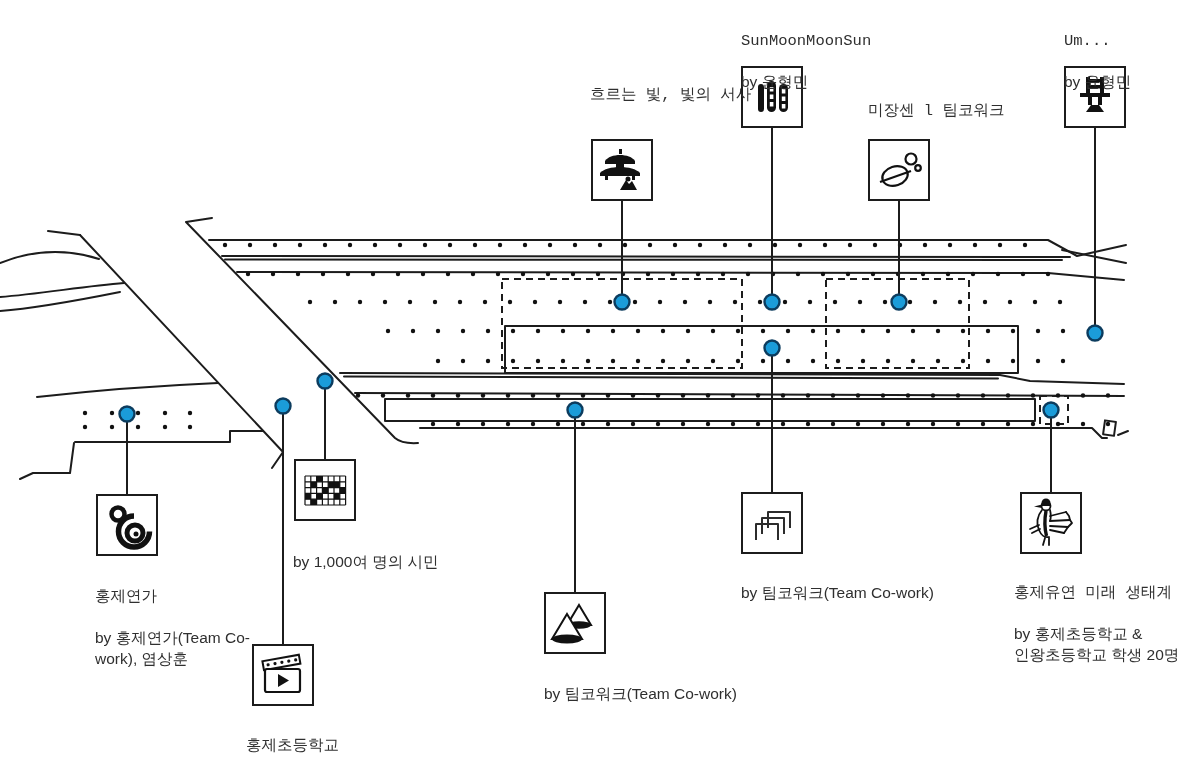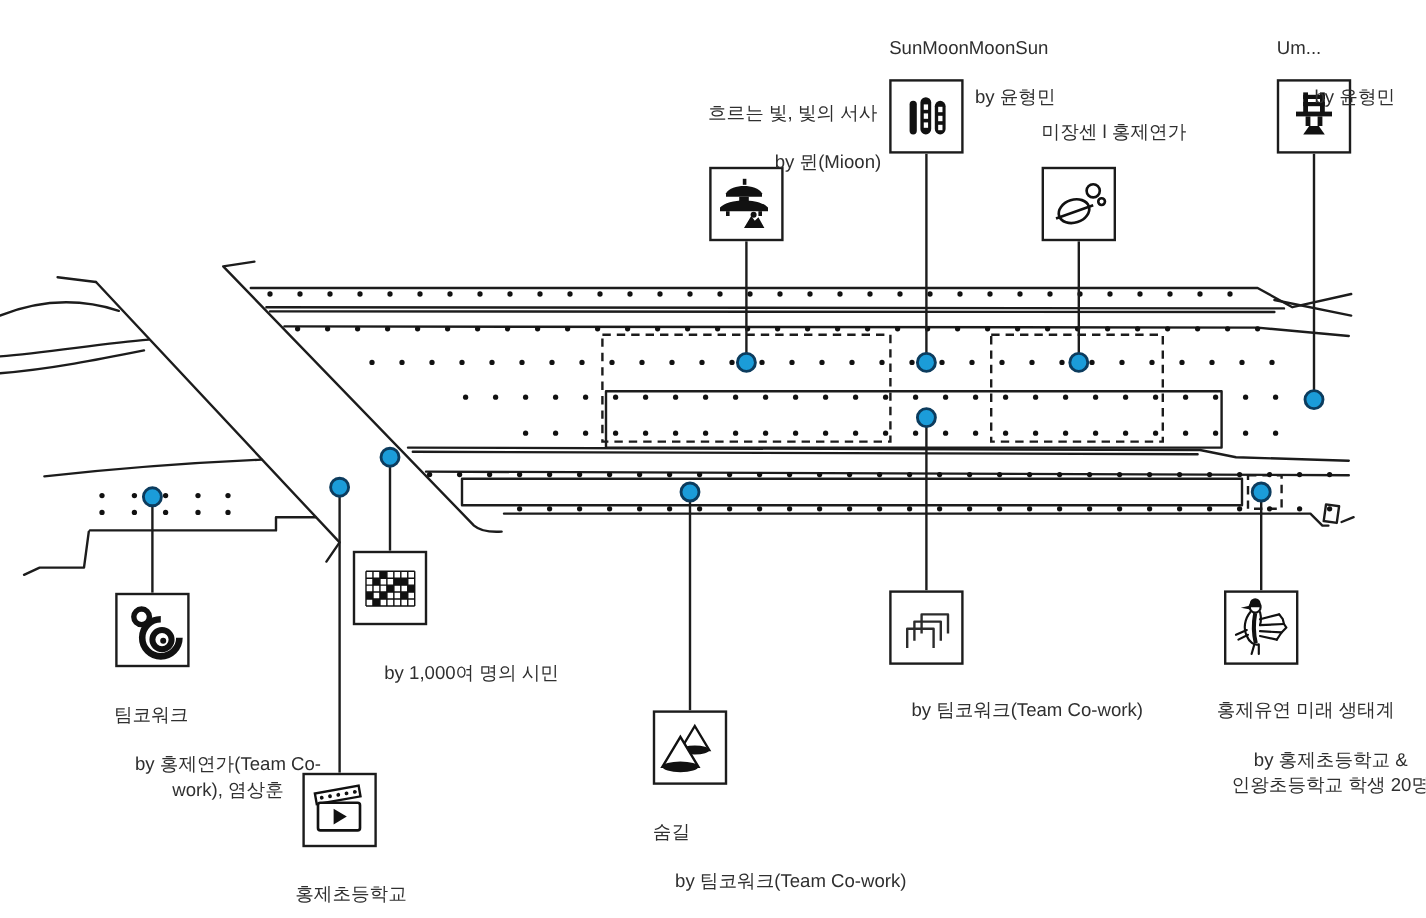--- a/index.html
+++ b/index.html
@@ -2,22 +2,22 @@
 <html><head>
 <meta charset="utf-8">
 <style>
   html,body{margin:0;padding:0;background:#fff;}
   .stage{position:relative;width:1188px;height:765px;background:#ffffff;overflow:hidden;
          font-family:"Liberation Sans",sans-serif;}
   .map-svg{position:absolute;left:0;top:0;}
   .icon-box{position:absolute;width:58px;height:58px;border:2px solid #1c1c1c;background:#fff;
             display:flex;align-items:center;justify-content:center;box-sizing:content-box;}
   .label{position:absolute;color:#2f2f2f;font-size:15.5px;line-height:1.34;white-space:pre-line;}
-  .label .t{white-space:pre-line;}
-  .label .b{white-space:pre-line;text-align:center;}
+  .label .t{white-space:pre-line;font-family:Liberation Mono, monospace;}
+  .label .b{white-space:pre-line;}
 </style>
 </head>
 <body>
 
 <div class="stage">
 
   <svg class="map-svg" width="1188" height="765" viewBox="0 0 1188 765">
 
     <g stroke="#1c1c1c" stroke-width="2" fill="none" stroke-linecap="round" stroke-linejoin="round">
 
@@ -444,54 +444,52 @@
         <path d="M23,44 L21,51 M27,44 L27,51"></path>
       </g>
       <path d="M19.5,9 A4.5,4.5 0 0 1 28.5,9 L28.5,12 L19.5,12 Z" fill="#111"></path>
       <path d="M20,10.5 L12,12.5 L20,14 Z" fill="#111"></path>
       <path d="M24,17 C22.5,25 22.5,34 24.5,42" stroke="#111" stroke-width="3.4" fill="none"></path>
     </svg>
   </div>
 
   <div class="label" style="left:590px;top:64px;width:200px">
     <div class="t">흐르는 빛, 빛의 서사</div>
-    <div class="b">by 뮌(Mioon)</div>
   </div>
 
   <div class="label" style="left:741px;top:10px;width:210px">
     <div class="t">SunMoonMoonSun</div>
     <div class="b">by 윤형민</div>
   </div>
 
   <div class="label" style="left:868px;top:80px;width:190px">
-    <div class="t">미장센 l 홍제연가</div>
+    <div class="t">미장센 l 팀코워크</div>
   </div>
 
   <div class="label" style="left:1064px;top:10px;width:130px">
     <div class="t">Um...</div>
     <div class="b">by 윤형민</div>
   </div>
 
   <div class="label" style="left:95px;top:566px;width:190px">
-    <div class="t">팀코워크</div>
+    <div class="t">홍제연가</div>
     <div class="b">by 홍제연가(Team Co-
 work), 염상훈</div>
   </div>
 
   <div class="label" style="left:293px;top:531px;width:200px">
     <div class="b">by 1,000여 명의 시민</div>
   </div>
 
   <div class="label" style="left:246px;top:715px;width:160px">
     <div class="t">홍제초등학교</div>
     <div class="b"></div>
   </div>
 
   <div class="label" style="left:544px;top:663px;width:230px">
-    <div class="t">숨길</div>
     <div class="b">by 팀코워크(Team Co-work)</div>
   </div>
 
   <div class="label" style="left:741px;top:562px;width:230px">
     <div class="b">by 팀코워크(Team Co-work)</div>
   </div>
 
   <div class="label" style="left:1014px;top:562px;width:190px">
     <div class="t">홍제유연 미래 생태계</div>
     <div class="b">by 홍제초등학교 &amp;

